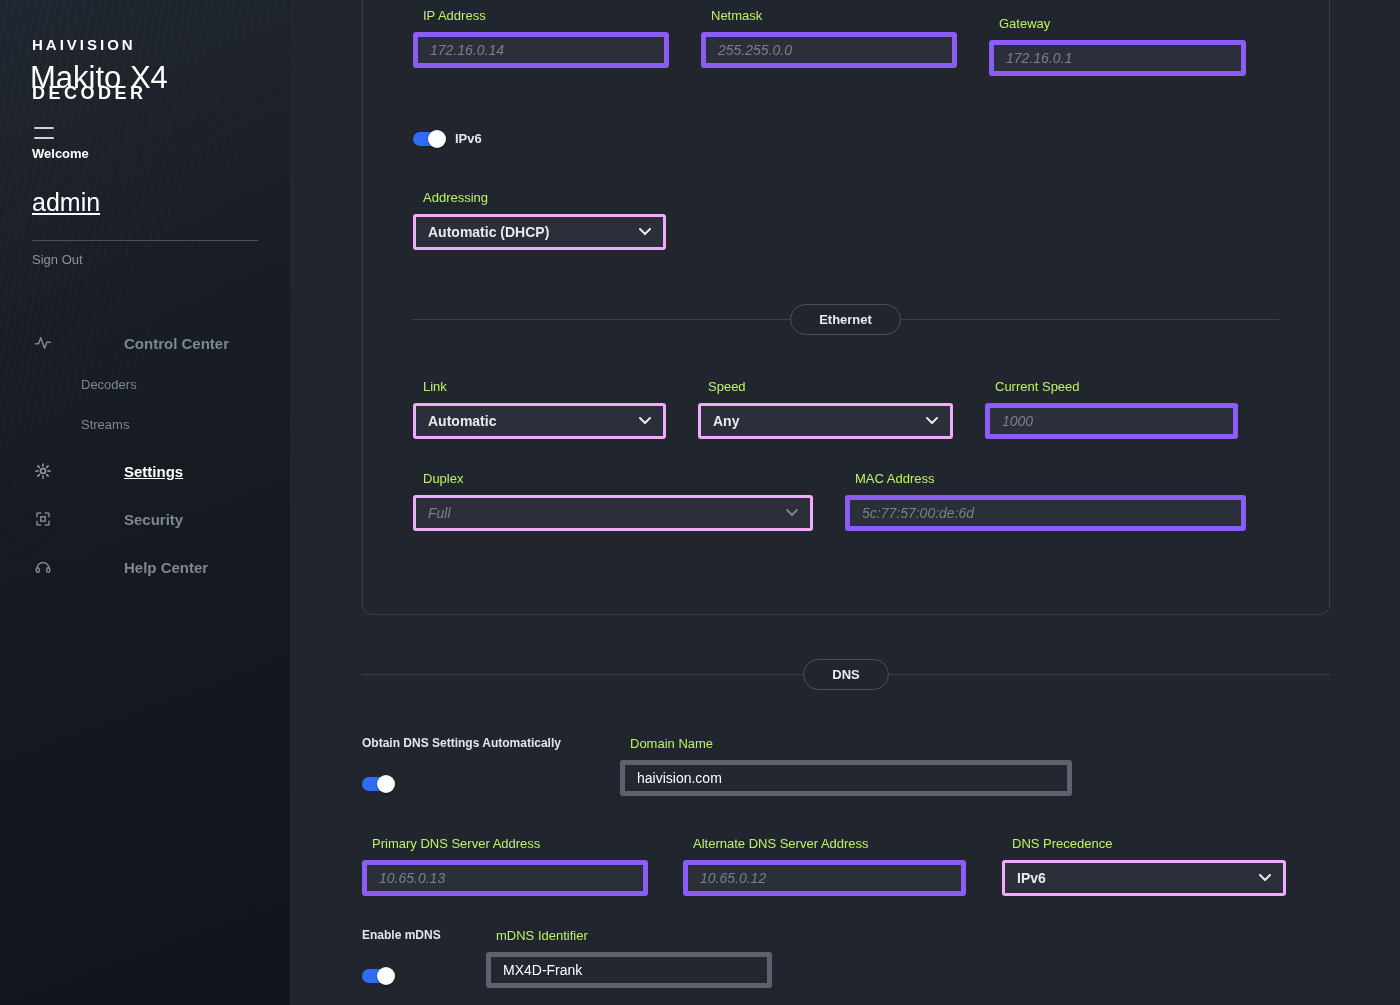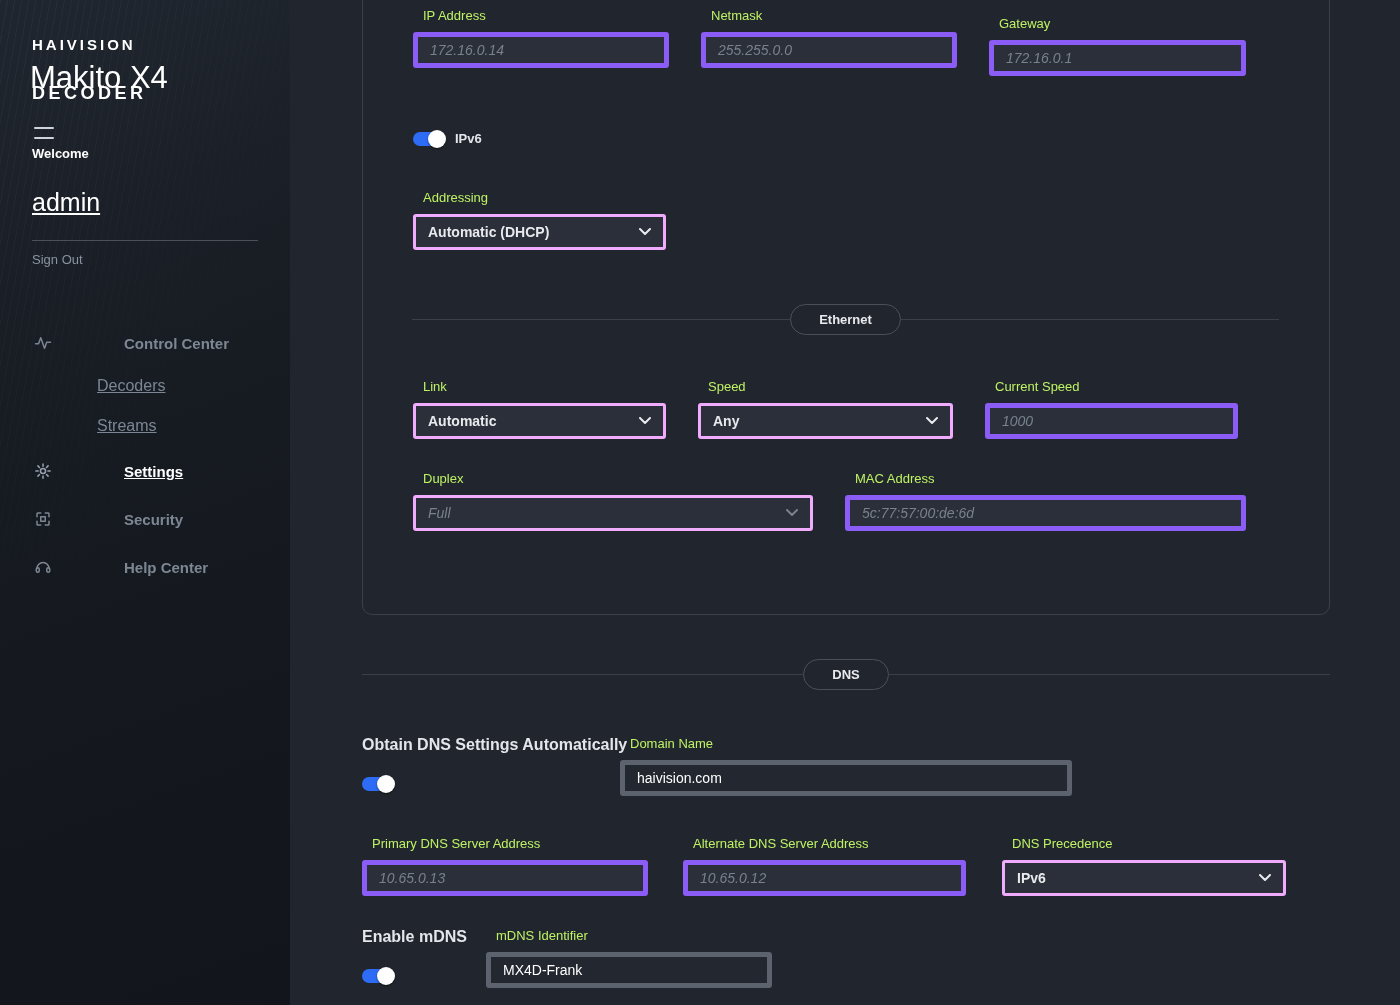--- a/index.html
+++ b/index.html
@@ -49,21 +49,21 @@
   .sign-out { position:absolute; left:32px; top:252px; font-size:13px; color:#8a92a0; cursor:pointer; }
 
   .nav-row {
     position:absolute; left:34px; display:flex; align-items:flex-end; cursor:pointer;
     color:#7d8794; font-size:15px; font-weight:600;gap:43px;
   }
   .nav-row .nav-icon { width:18px; height:18px; margin-right:29px; flex:0 0 18px; }
   .nav-row.active { color:#fff;text-decoration:underline; }
   .nav-row.active .nav-icon { color:#9aa3b0; }
   .nav-sub {
-    position:absolute; left:97px; font-size:16px; font-weight:400; color:#7d8794; cursor:pointer;text-decoration:underline;
+    position:absolute; left:81px; font-size:13px; font-weight:400; color:#7d8794; cursor:pointer;
   }
 
   
   .panel {
     position:absolute; left:362px; top:-42px; width:968px; height:657px;
     border:1px solid #3a404a; border-radius:10px;
   }
 
   .field { position:absolute; }
   .field .lbl { display:block; font-size:13px; font-weight:400; color:#bef264; margin-bottom:9px;padding-left:10px; }
@@ -100,21 +100,21 @@
   .divider { position:absolute; display:flex; align-items:center;justify-content:space-between; }
   .divider .line { flex:1; border-top:1px solid #3a404a; }
   .divider .pill {
     border:1px solid #4a5059; border-radius:17px; background:#21262e;
     padding:7px 28px; font-size:13px; font-weight:700; color:#e8eaed; white-space:nowrap;
   }
 
   .ipv6-row { position:absolute; left:413px; top:131px; display:flex; align-items:center; }
   .ipv6-row .lbl-inline { margin-left:12px; font-size:13px; font-weight:700; color:#e3e6ea; }
 
-  .standalone-lbl { position:absolute; font-size:16px; font-weight:700; color:#e3e6ea; }
+  .standalone-lbl { position:absolute; font-size:12px; font-weight:700; color:#e3e6ea; }
 </style>
 </head>
 <body>
 
 <div class="sidebar">
   <div class="sidebar-pattern"></div>
 
   <div class="logo-word">HAIVISION</div>
   <div class="product-name">Makito X4</div>
   <div class="product-sub">DECODER</div>

